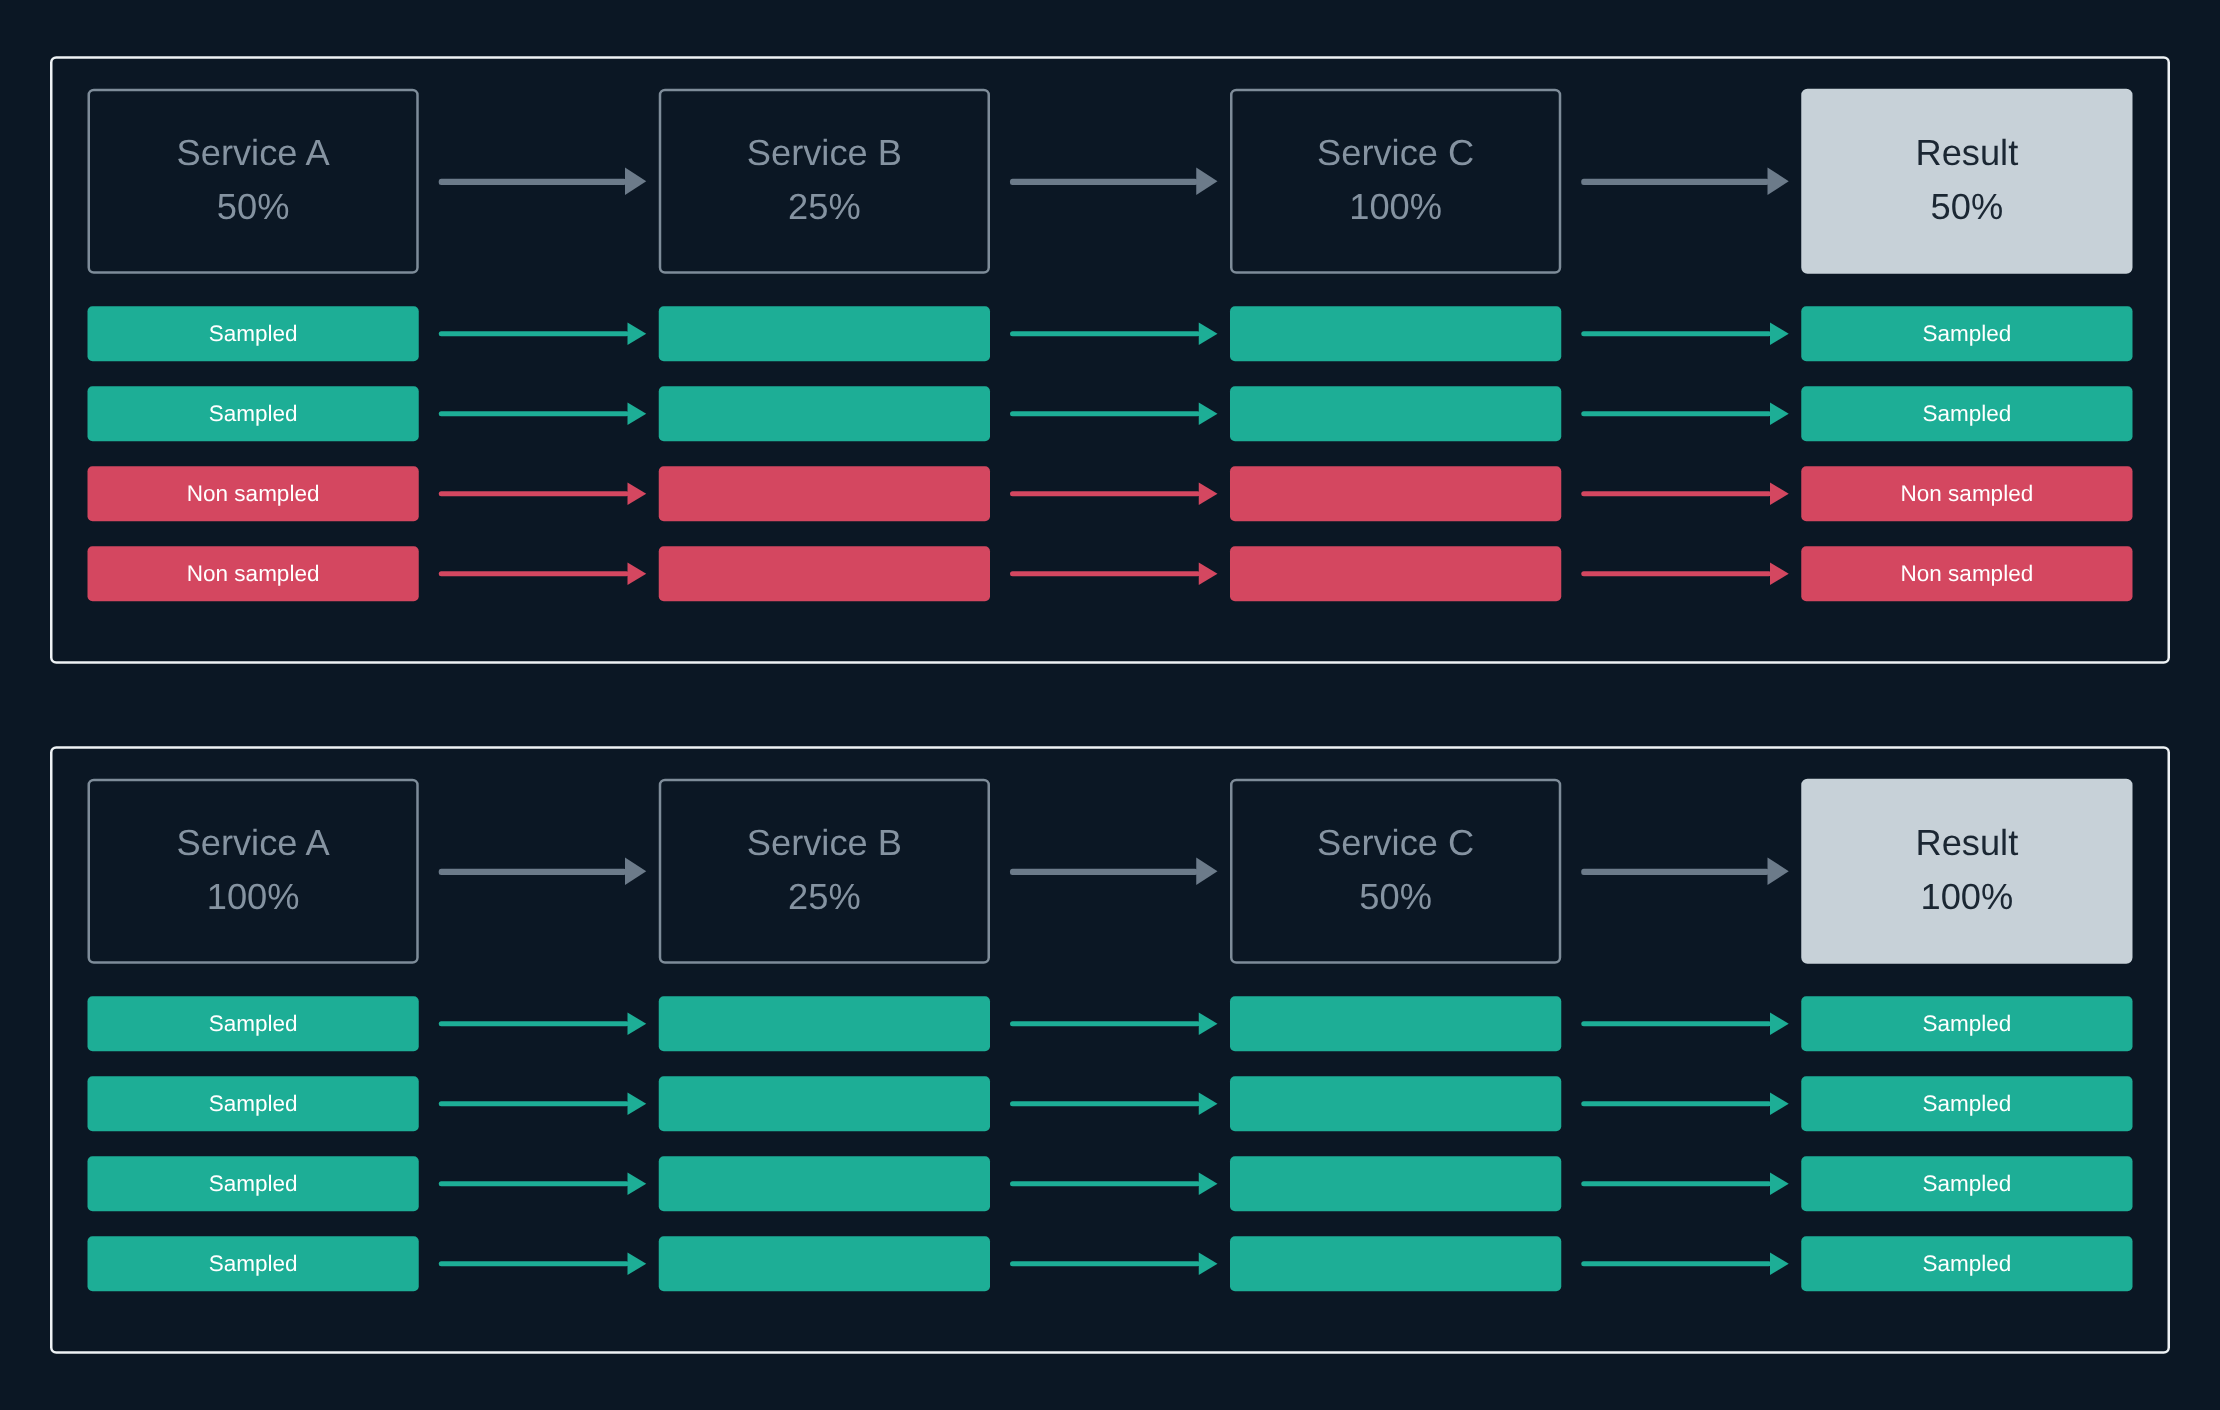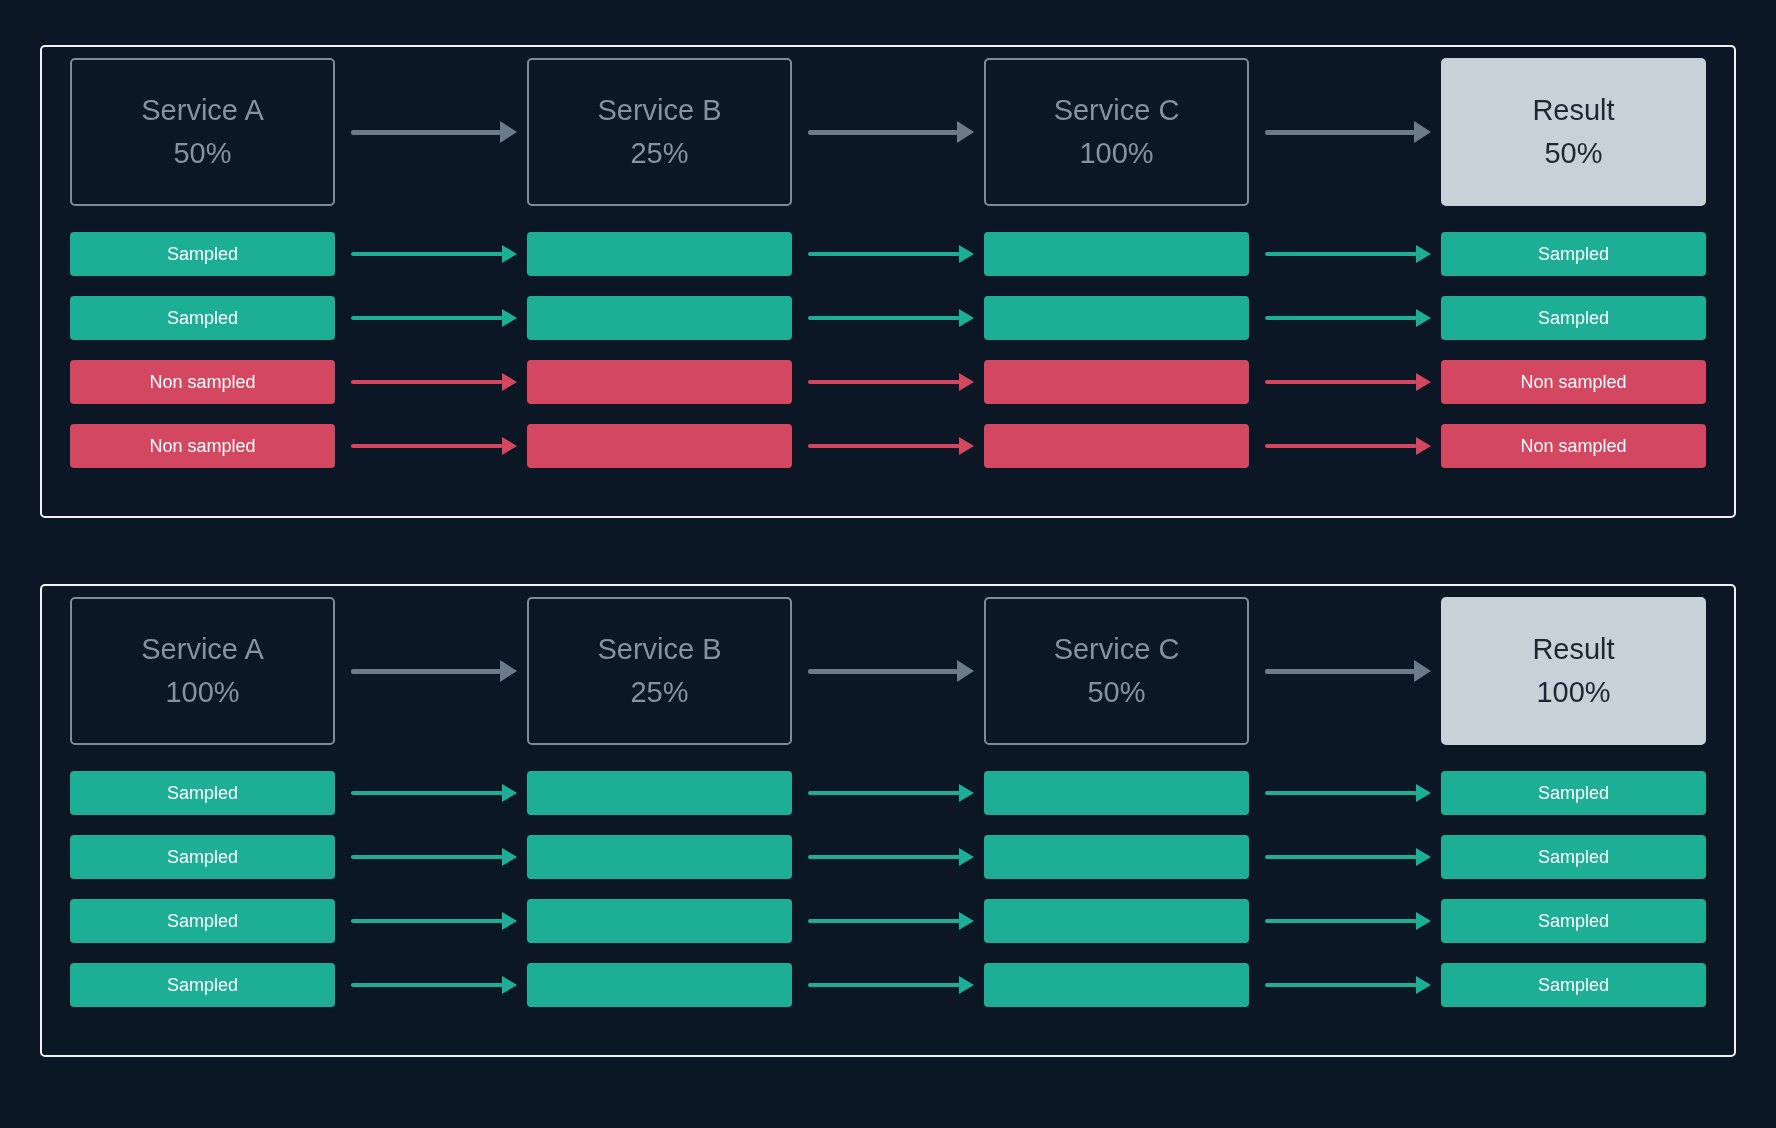--- a/index.html
+++ b/index.html
@@ -23,21 +23,21 @@
   }
   .wrap{
     padding:45px 40px;
     display:flex;
     flex-direction:column;
     gap:66px;
   }
   .panel{
     border:2px solid var(--panel-border);
     border-radius:5px;
-    padding:11px 28px 48px;
+    padding:24px 28px 48px;
   }
   .flow-grid{
     display:grid;
     grid-template-columns:265px 1fr 265px 1fr 265px 1fr 265px;
     align-items:center;
   }
   .service-row{margin-bottom:26px;}
   .rows{display:flex;flex-direction:column;gap:20px;}
   .service-box{
     height:148px;

